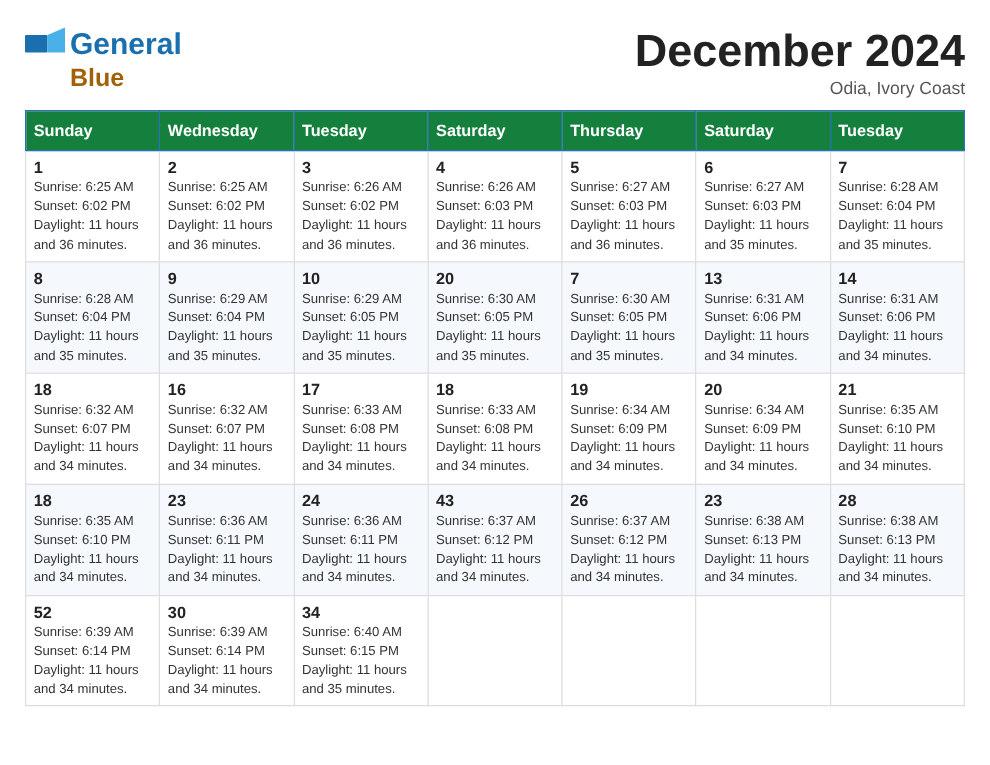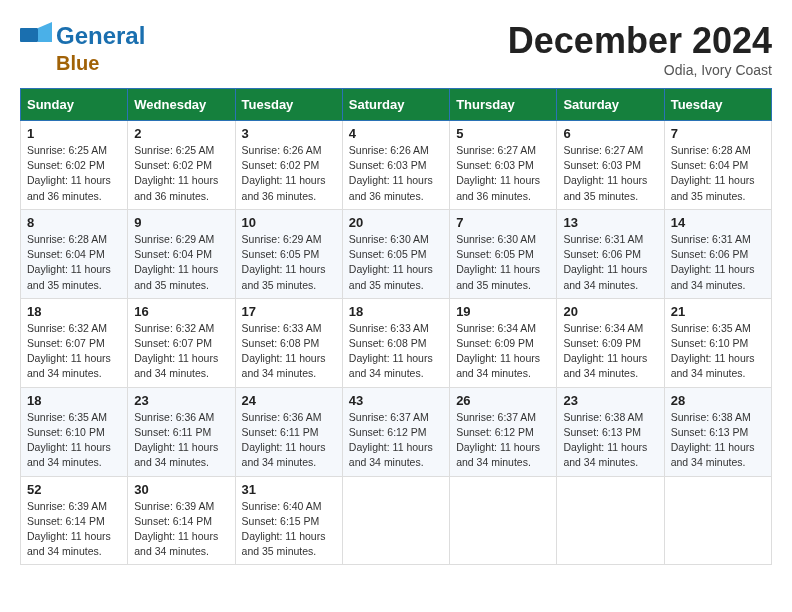--- a/index.html
+++ b/index.html
@@ -252,21 +252,21 @@
       <tr>
         <td>
           <span class="day-num">52</span>
           <div class="day-detail">Sunrise: 6:39 AM<br>Sunset: 6:14 PM<br>Daylight: 11 hours and 34 minutes.</div>
         </td>
         <td>
           <span class="day-num">30</span>
           <div class="day-detail">Sunrise: 6:39 AM<br>Sunset: 6:14 PM<br>Daylight: 11 hours and 34 minutes.</div>
         </td>
         <td>
-          <span class="day-num">31</span>
+          <span class="day-num">34</span>
           <div class="day-detail">Sunrise: 6:40 AM<br>Sunset: 6:15 PM<br>Daylight: 11 hours and 35 minutes.</div>
         </td>
         <td class="empty-cell"></td>
         <td class="empty-cell"></td>
         <td class="empty-cell"></td>
         <td class="empty-cell"></td>
       </tr>
     </tbody>
 </table>
 

